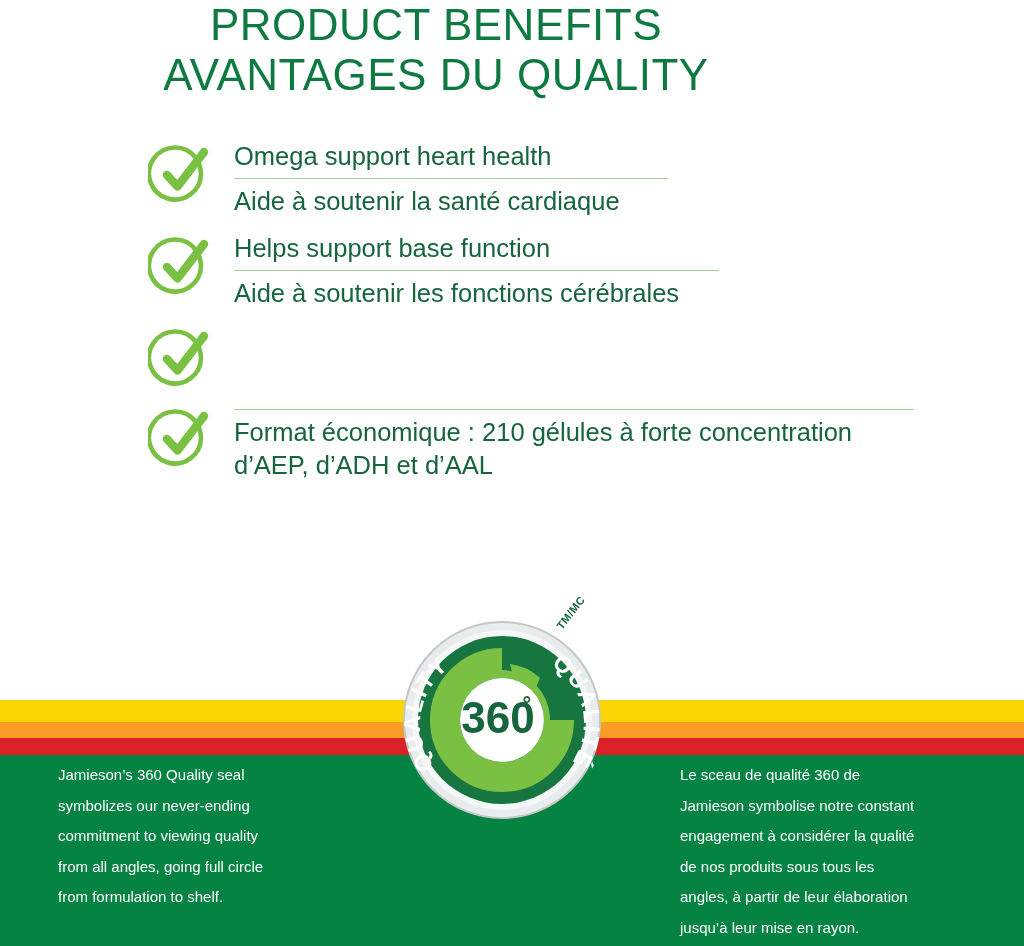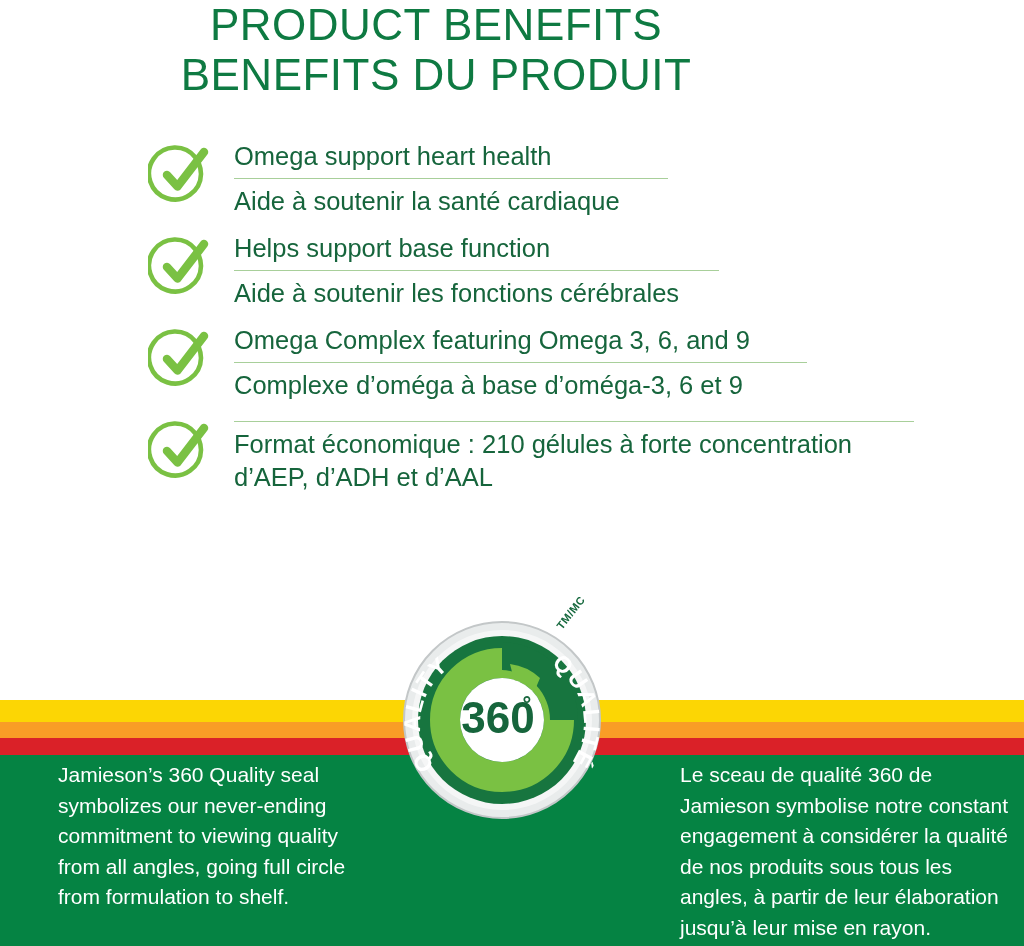--- a/index.html
+++ b/index.html
@@ -86,21 +86,21 @@
     left: 0;
     top: 755px;
     width: 1024px;
     height: 191px;
     background: #058343;
   }
 
   .footer-text {
     position: absolute;
     color: #ffffff;
-    font-size: 21px;
+    font-size: 15px;
     line-height: 30.5px;
     font-weight: 400;
     white-space: pre-line;
   }
   .footer-en { left: 58px; top: 760px; width: 350px; }
   .footer-fr { left: 680px; top: 760px; width: 355px; }
 
   
   .seal {
     position: absolute;
@@ -123,21 +123,21 @@
     white-space: nowrap;
   }
 </style>
 </head>
 <body>
 
 <div id="page">
 
   <div class="title-block">
     <div class="title-line l1">PRODUCT BENEFITS</div>
-    <div class="title-line l2">BENEFITS DU PRODUIT</div>
+    <div class="title-line l2">AVANTAGES DU QUALITY</div>
   </div>
 
   <div class="benefits">
 
     <div class="benefit">
       <div class="check-wrap">
         <svg class="check-icon" width="64" height="64" viewBox="0 0 64 64">
           <path d="M47.5 15.5 A26 26 0 1 0 53 32 A26 26 0 0 0 51 22" fill="none" stroke="#7ac143" stroke-width="4.6" stroke-linecap="round"></path>
           <path d="M19 33 L29.5 44.5 L56 10" fill="none" stroke="#7ac143" stroke-width="8.5" stroke-linecap="round" stroke-linejoin="round"></path>
         </svg>
@@ -162,25 +162,20 @@
         <div class="ben-fr">Aide à soutenir les fonctions cérébrales</div>
       </div>
     </div>
 
     <div class="benefit">
       <div class="check-wrap">
         <svg class="check-icon" width="64" height="64" viewBox="0 0 64 64">
           <path d="M47.5 15.5 A26 26 0 1 0 53 32 A26 26 0 0 0 51 22" fill="none" stroke="#7ac143" stroke-width="4.6" stroke-linecap="round"></path>
           <path d="M19 33 L29.5 44.5 L56 10" fill="none" stroke="#7ac143" stroke-width="8.5" stroke-linecap="round" stroke-linejoin="round"></path>
         </svg>
-      </div>
-      <div class="texts">
-        <div class="ben-en">Omega Complex featuring Omega 3, 6, and 9</div>
-        <div class="sep w3"></div>
-        <div class="ben-fr">Complexe d’oméga à base d’oméga-3, 6 et 9</div>
       </div>
     </div>
 
     <div class="benefit">
       <div class="check-wrap">
         <svg class="check-icon" width="64" height="64" viewBox="0 0 64 64">
           <path d="M47.5 15.5 A26 26 0 1 0 53 32 A26 26 0 0 0 51 22" fill="none" stroke="#7ac143" stroke-width="4.6" stroke-linecap="round"></path>
           <path d="M19 33 L29.5 44.5 L56 10" fill="none" stroke="#7ac143" stroke-width="8.5" stroke-linecap="round" stroke-linejoin="round"></path>
         </svg>
       </div>

